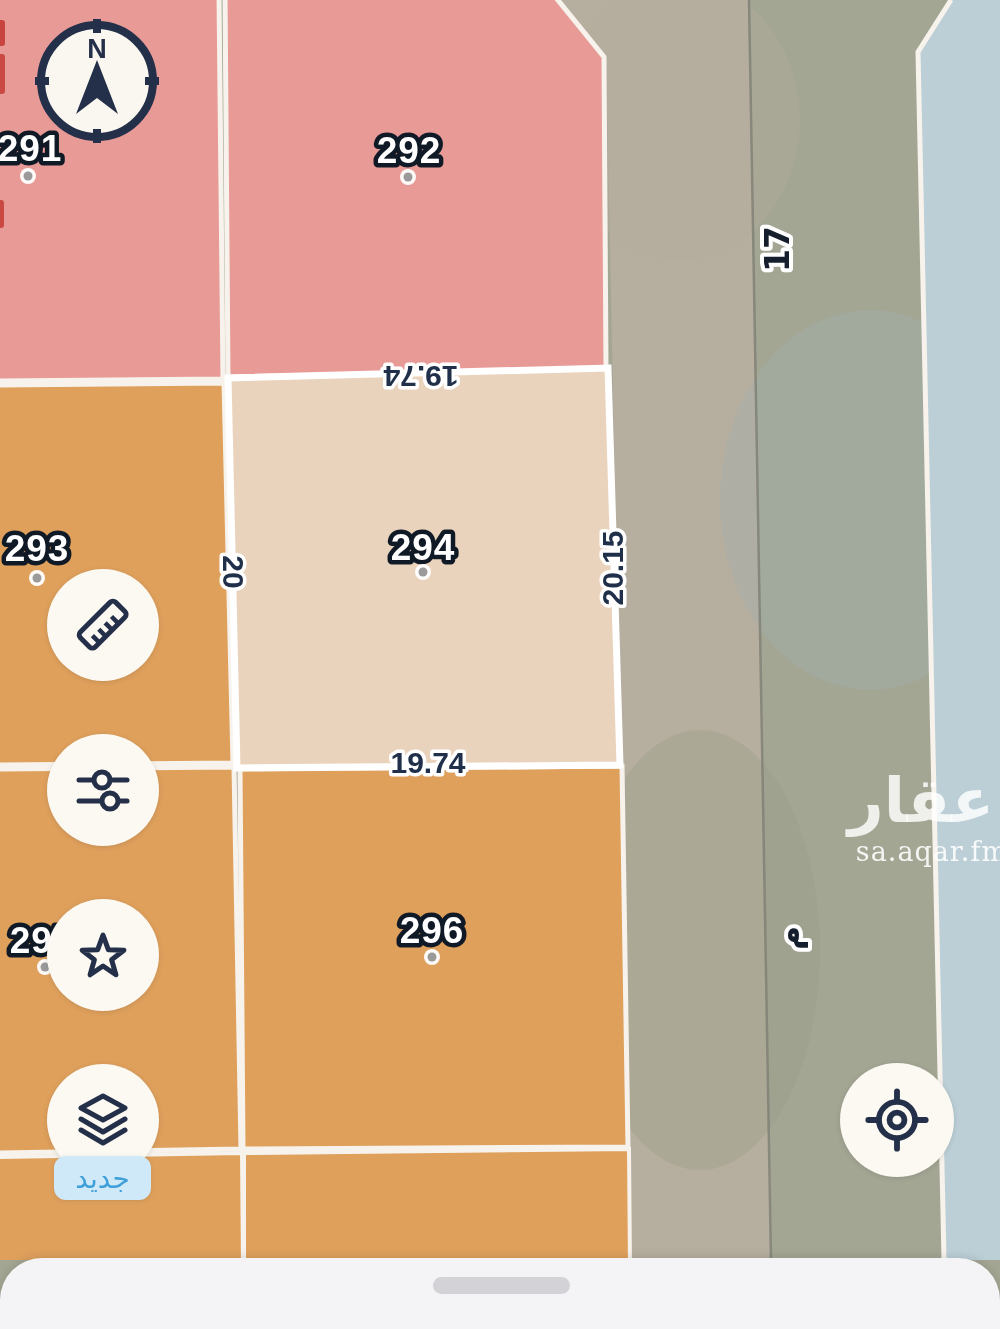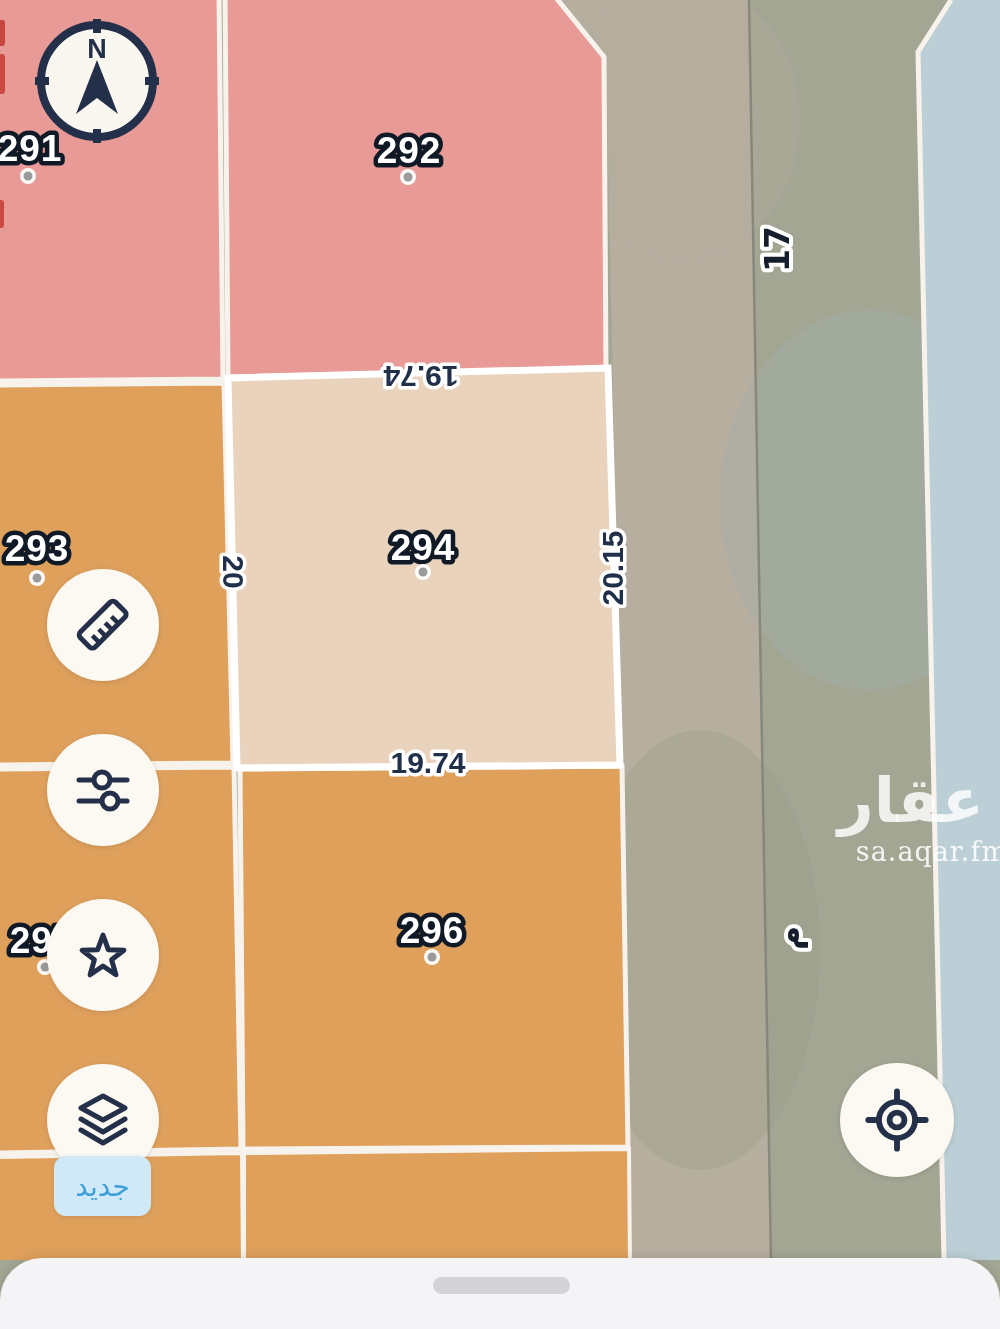--- a/index.html
+++ b/index.html
@@ -31,33 +31,33 @@
   }
   
   .round-btn{
     position:absolute;border-radius:50%;background:#fcf9f2;
     display:flex;align-items:center;justify-content:center;
     box-shadow:0 1px 5px rgba(40,40,40,.15);
   }
   .tool-btn{width:112px;height:112px;left:47px;}
   
   .new-badge{
-    position:absolute;left:54px;top:1156px;width:97px;height:60px;
+    position:absolute;left:54px;top:1156px;width:97px;height:44px;
     border-radius:12px;display:flex;align-items:center;justify-content:center;
     font-family:"DejaVu Sans",sans-serif;font-size:28px;
     box-shadow:0 1px 4px rgba(40,40,40,.12);
   }
   
   .watermark{
     position:absolute;right:-8px;top:770px;width:220px;text-align:right;
     color:rgba(255,255,255,.82);pointer-events:none;line-height:1;
   }
   .watermark .brand{
     font-family:"DejaVu Sans",sans-serif;font-weight:bold;font-size:62px;
-    margin-right:24px;
+    margin-right:14px;
   }
   .watermark .site{
     font-family:"DejaVu Serif",serif;font-size:27px;margin-top:6px;
     color:rgba(255,255,255,.88);letter-spacing:1px;
   }
   
   .bottom-sheet{
     position:absolute;left:0;top:1258px;width:1000px;height:71px;
     background:#f4f4f6;border-radius:42px 42px 0 0;
     box-shadow:0 -2px 8px rgba(0,0,0,.10);

